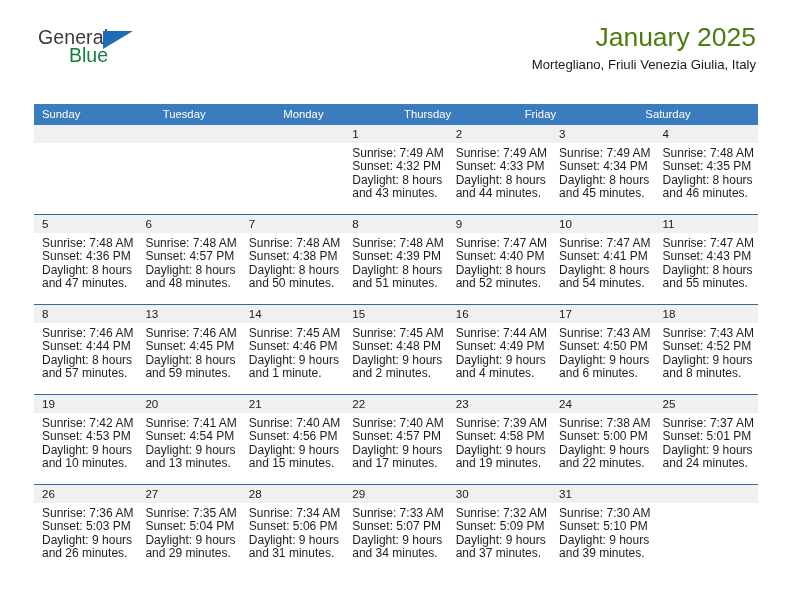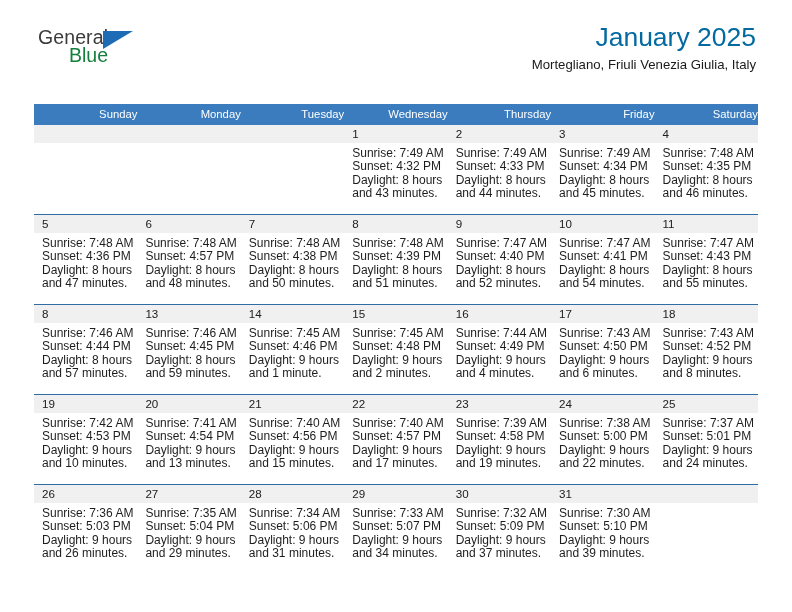--- a/index.html
+++ b/index.html
@@ -60,21 +60,21 @@
     width: 0;
     height: 0;
     border-left: 30px solid #1d6cb5;
     border-bottom: 18px solid transparent;
   }
   .title {
     position: absolute;
     right: 2px;
     top: 22px;
     font-size: 26.5px;
-    color: #0369a1;
+    color: #4d7c0f;
     white-space: nowrap;
   }
   .subtitle {
     position: absolute;
     right: 2px;
     top: 57px;
     font-size: 13.2px;
     color: #1a1a1a;
     white-space: nowrap;
     padding-left: 28px;
@@ -84,21 +84,20 @@
   .calendar {
     position: absolute;
     left: 34px;
     top: 104px;
     width: 724px;
   }
   .weekday-row {
     display: flex;
     background: #3a7cbe;
     height: 21px;
-    text-align: right;
   }
   .weekday {
     flex: 1 1 0;
     color: #ffffff;
     font-size: 11.3px;
     line-height: 21px;
     padding-left: 8px;
     box-sizing: border-box;
     white-space: nowrap;
   }
@@ -153,23 +152,22 @@
       <span class="logo-tri"></span>
       <span class="logo-blue">Blue</span>
     </div>
     <div class="title">January 2025</div>
     <div class="subtitle">Mortegliano, Friuli Venezia Giulia, Italy</div>
   </div>
 
   <div class="calendar">
     <div class="weekday-row" id="weekday-row">
         <div class="weekday">Sunday</div>
+        <div class="weekday">Tuesday</div>
         <div class="weekday">Monday</div>
-        <div class="weekday">Tuesday</div>
-        <div class="weekday">Wednesday</div>
         <div class="weekday">Thursday</div>
         <div class="weekday">Friday</div>
         <div class="weekday">Saturday</div>
       </div>
     <div id="weeks-container">
         <div class="week first">
           <div class="day empty">
             <div class="daynum-band">
               <span class="daynum"></span>
             </div>

